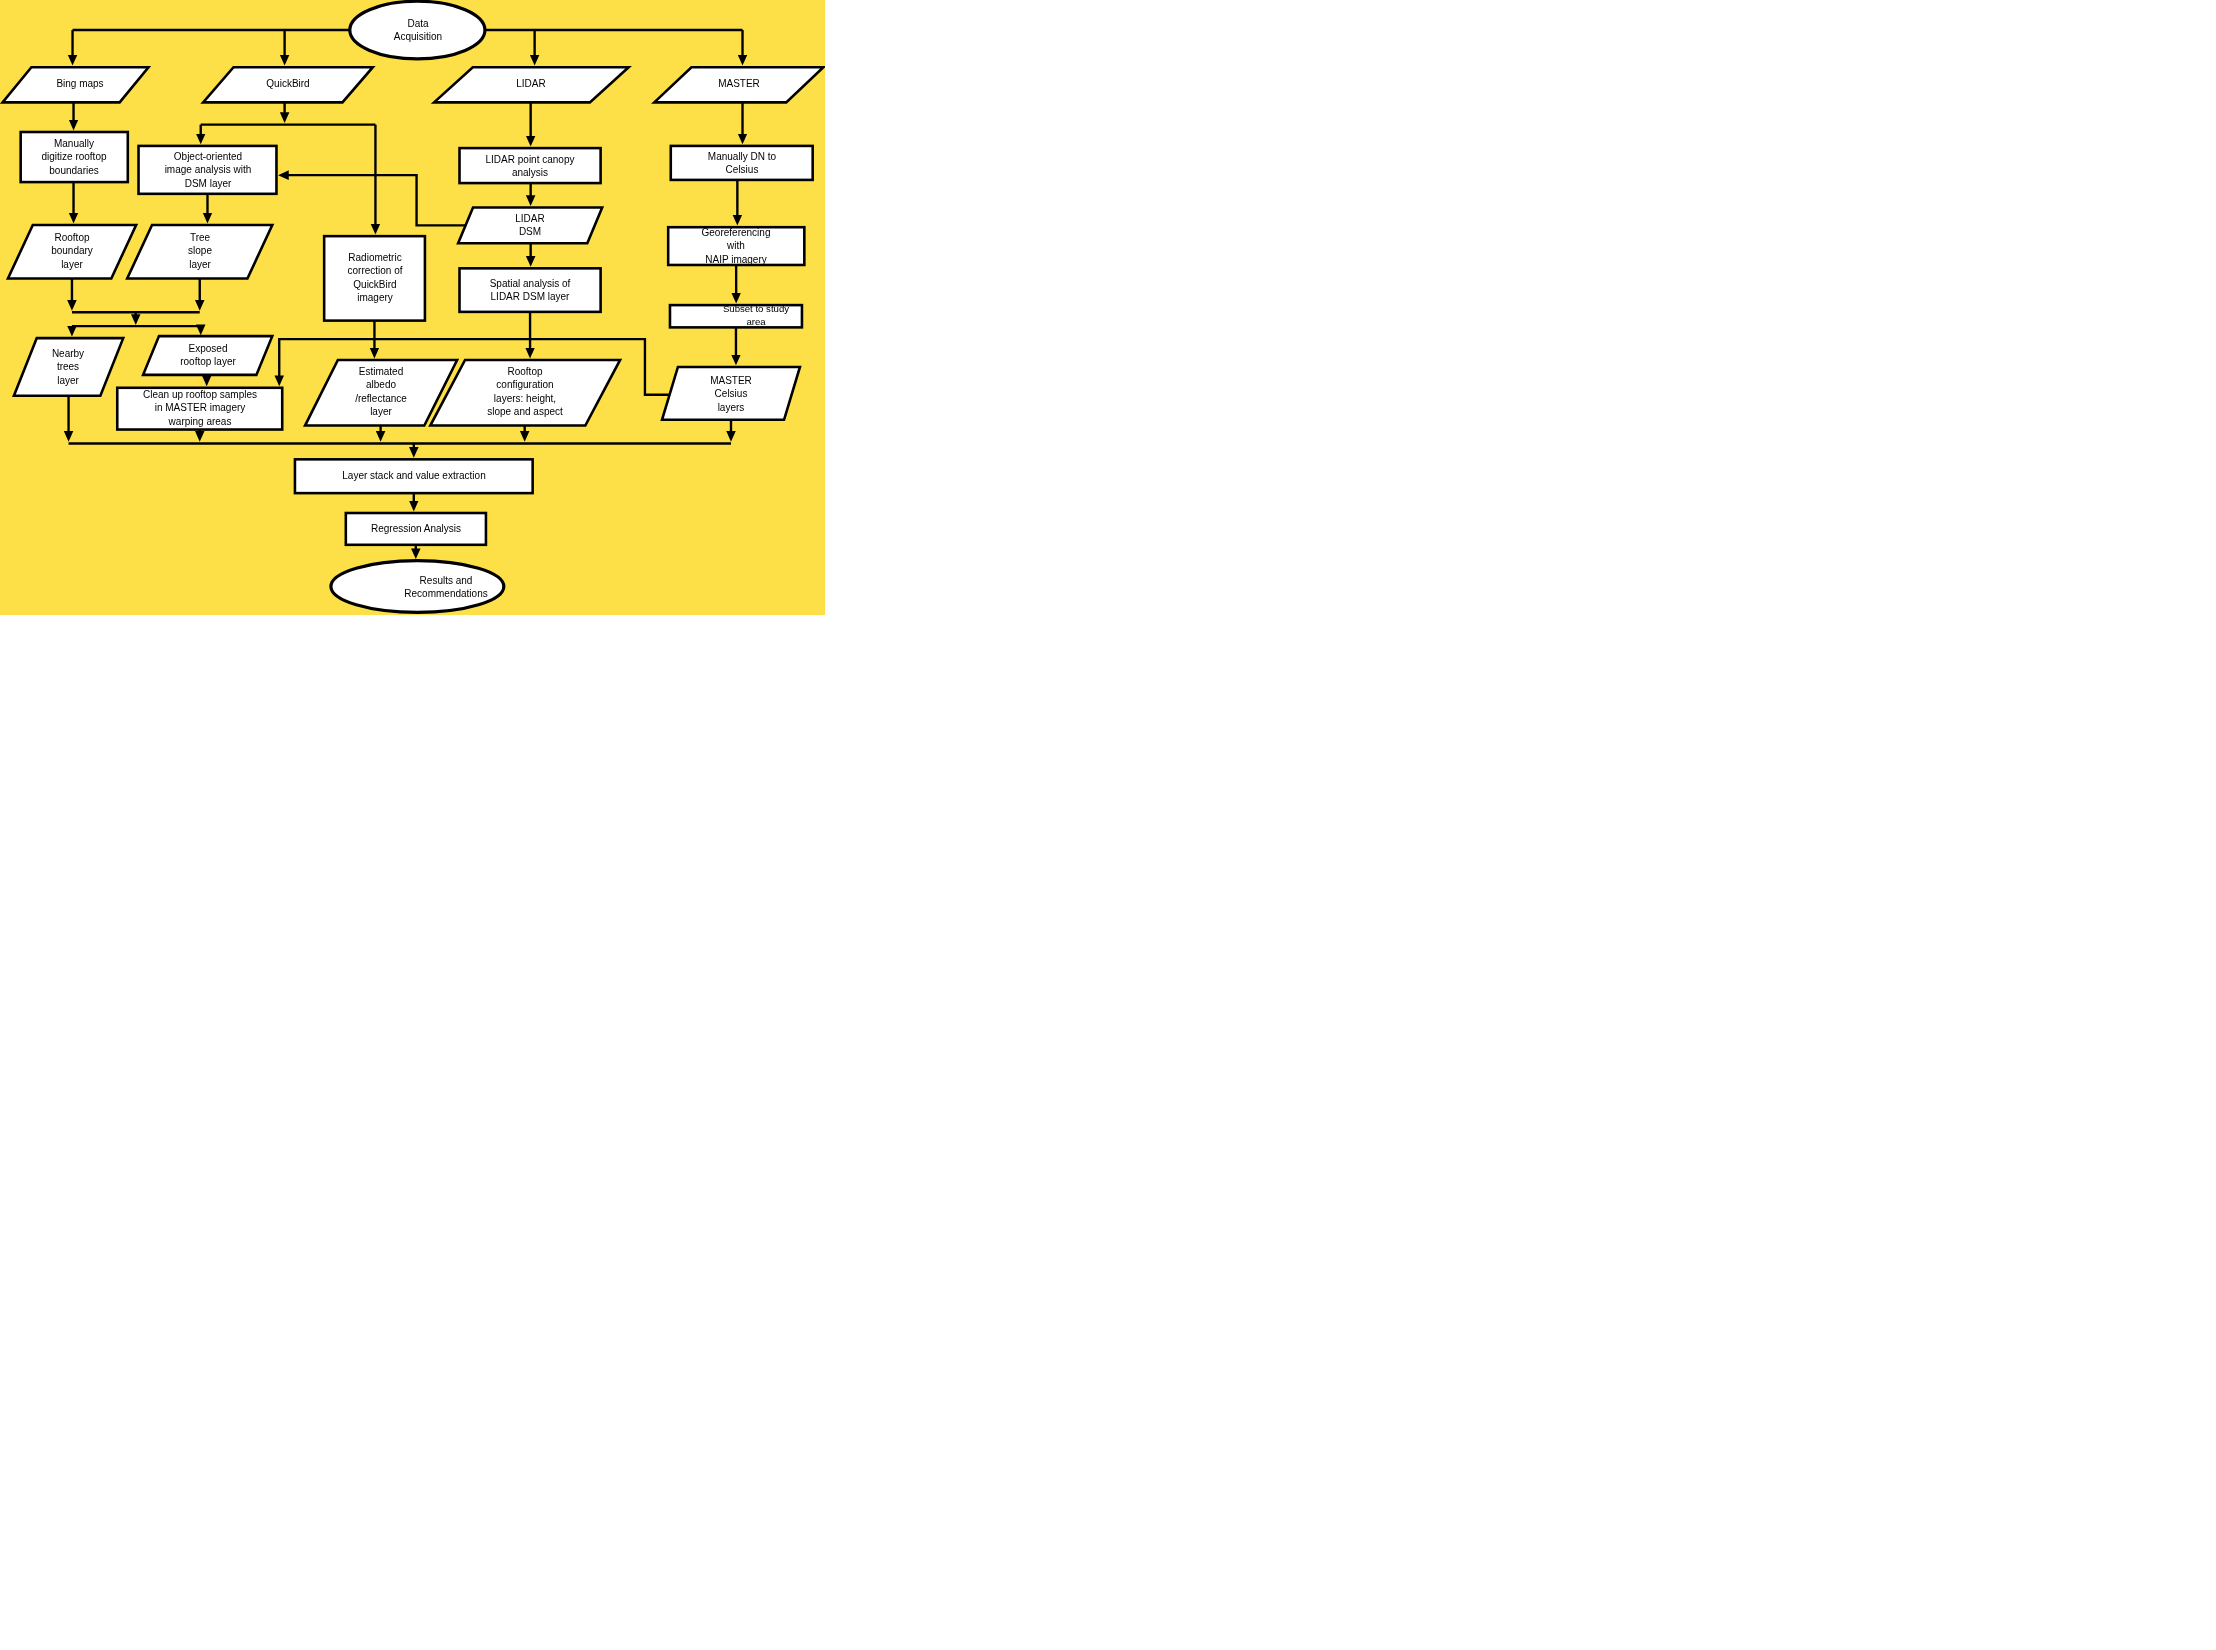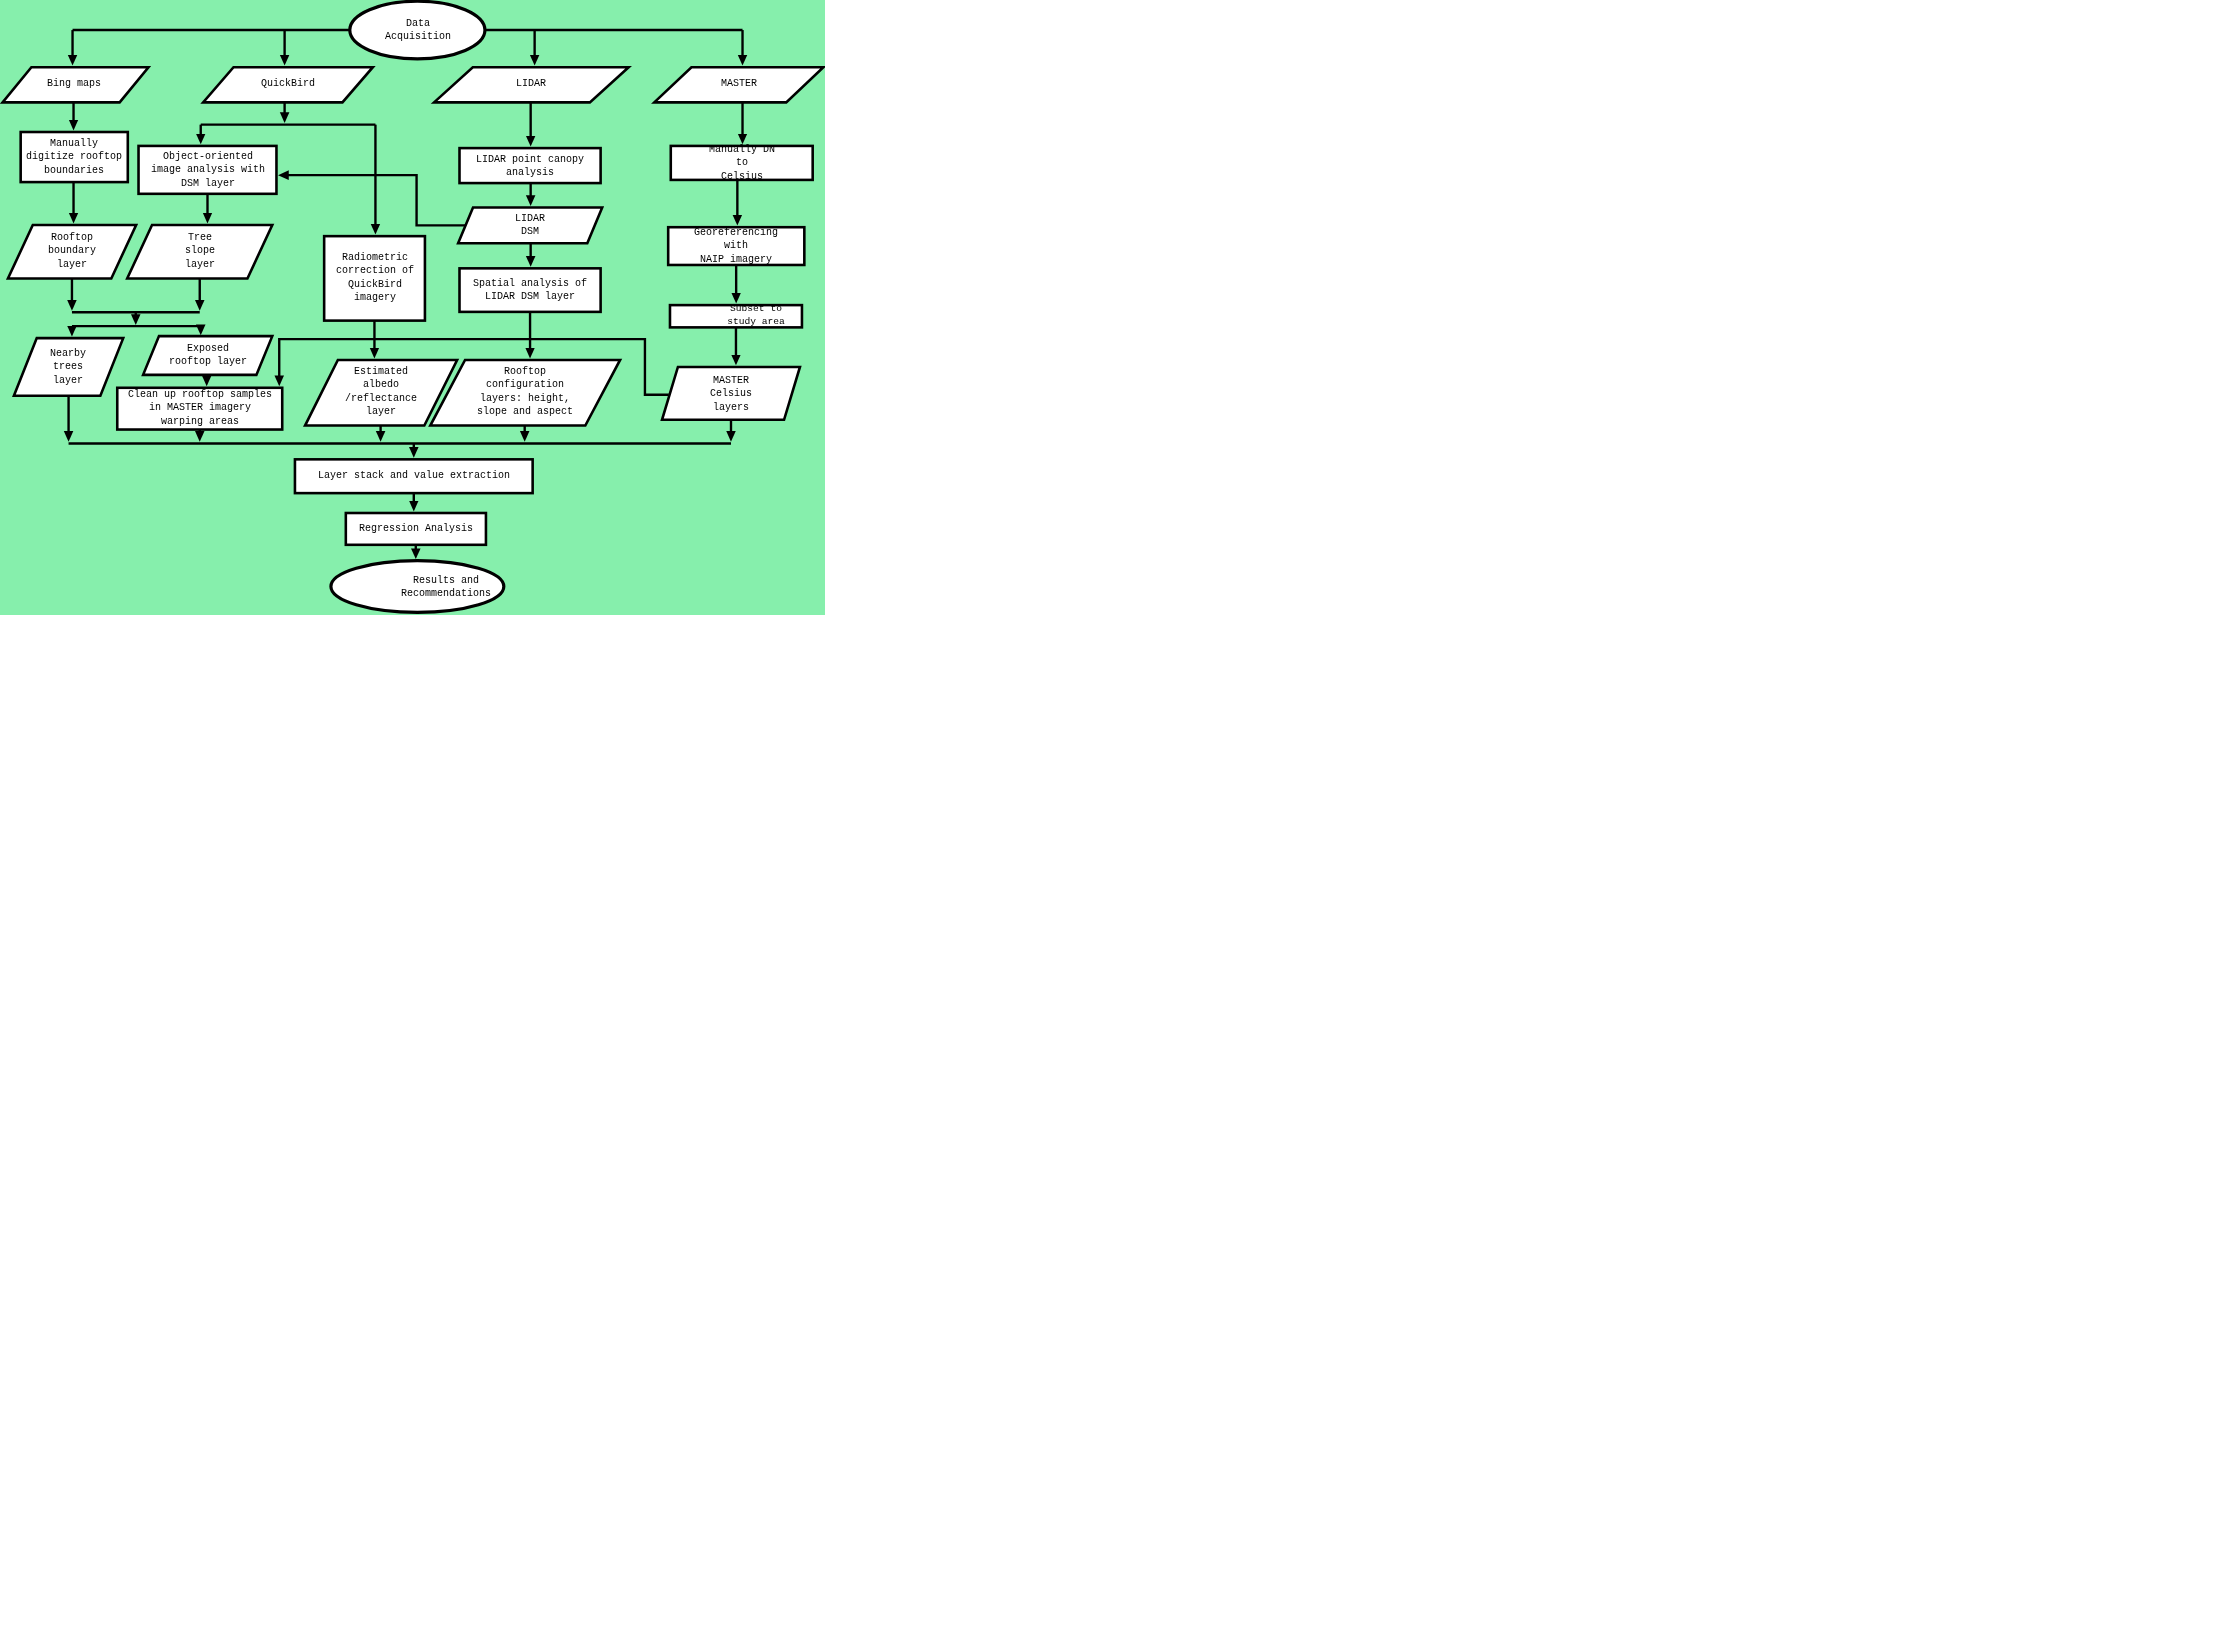--- a/index.html
+++ b/index.html
@@ -1,20 +1,20 @@
 <!DOCTYPE html>
 <html style="font-size:8.5px"><head>
 <meta charset="utf-8">
 <style>
   html,body{margin:0;padding:0;background:#ffffff;}
   .canvas{
     position:relative;
     width:825px;height:615px;
-    background:#86efac;
-    font-family:Liberation Mono, monospace;
+    background:#fde047;
+    font-family:Liberation Sans, sans-serif;
     overflow:hidden;
   }
   .canvas svg{position:absolute;left:0;top:0;width:100%;height:100%;}
   .lbl{
     position:absolute;
     transform:translate(-50%,-50%);
     text-align:center;
     font-size:10px;
     line-height:1.34;
     color:#000;
@@ -125,21 +125,21 @@
       <polygon class="shape" points="3411,1845 4025,1845 3945,2111 3331,2111"></polygon>
 
       <rect class="shape" x="1484" y="2310" width="1196" height="170"></rect>
       <rect class="shape" x="1740" y="2580" width="705" height="160"></rect>
       <ellipse class="shape thick" cx="2100" cy="2950" rx="435" ry="130"></ellipse>
     </g>
   </svg>
 
   <div class="lbl" style="left:418px;top:30px;">Data
 Acquisition</div>
-  <div class="lbl" style="left:74px;top:84px;">Bing maps</div>
+  <div class="lbl" style="left:80px;top:84px;">Bing maps</div>
   <div class="lbl" style="left:288px;top:84px;">QuickBird</div>
   <div class="lbl" style="left:531px;top:84px;">LIDAR</div>
   <div class="lbl" style="left:739px;top:84px;">MASTER</div>
   <div class="lbl" style="left:74px;top:157px;">Manually
 digitize rooftop
 boundaries</div>
   <div class="lbl" style="left:208px;top:170px;">Object-oriented
 image analysis with
 DSM layer</div>
   <div class="lbl" style="left:530px;top:166px;">LIDAR point canopy

